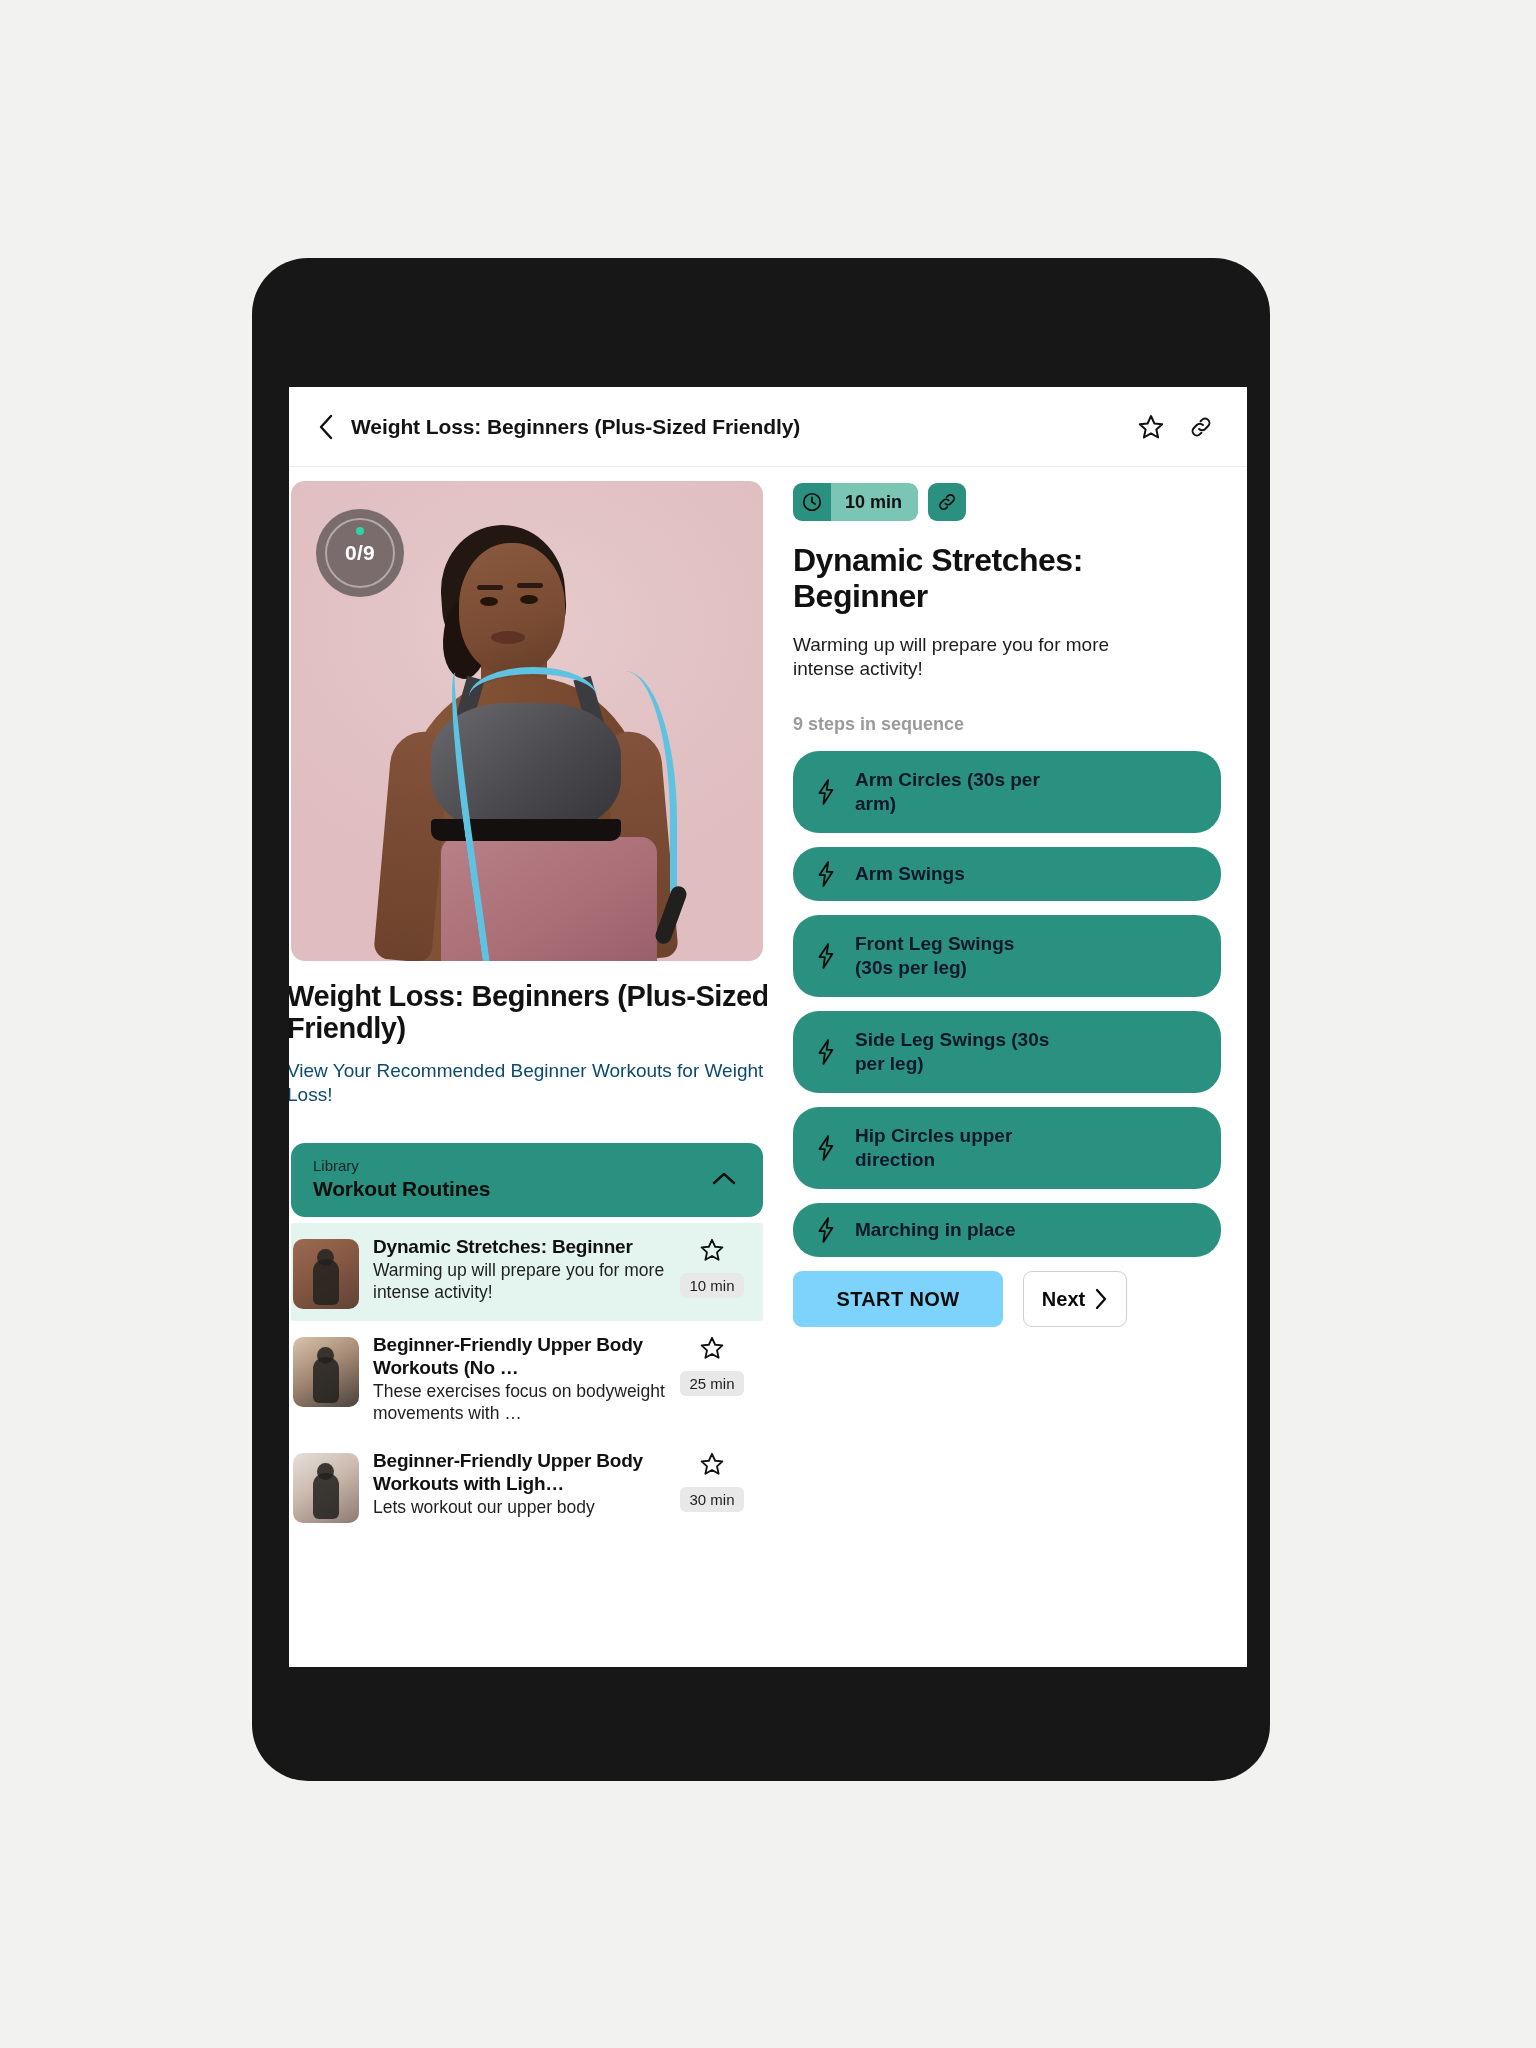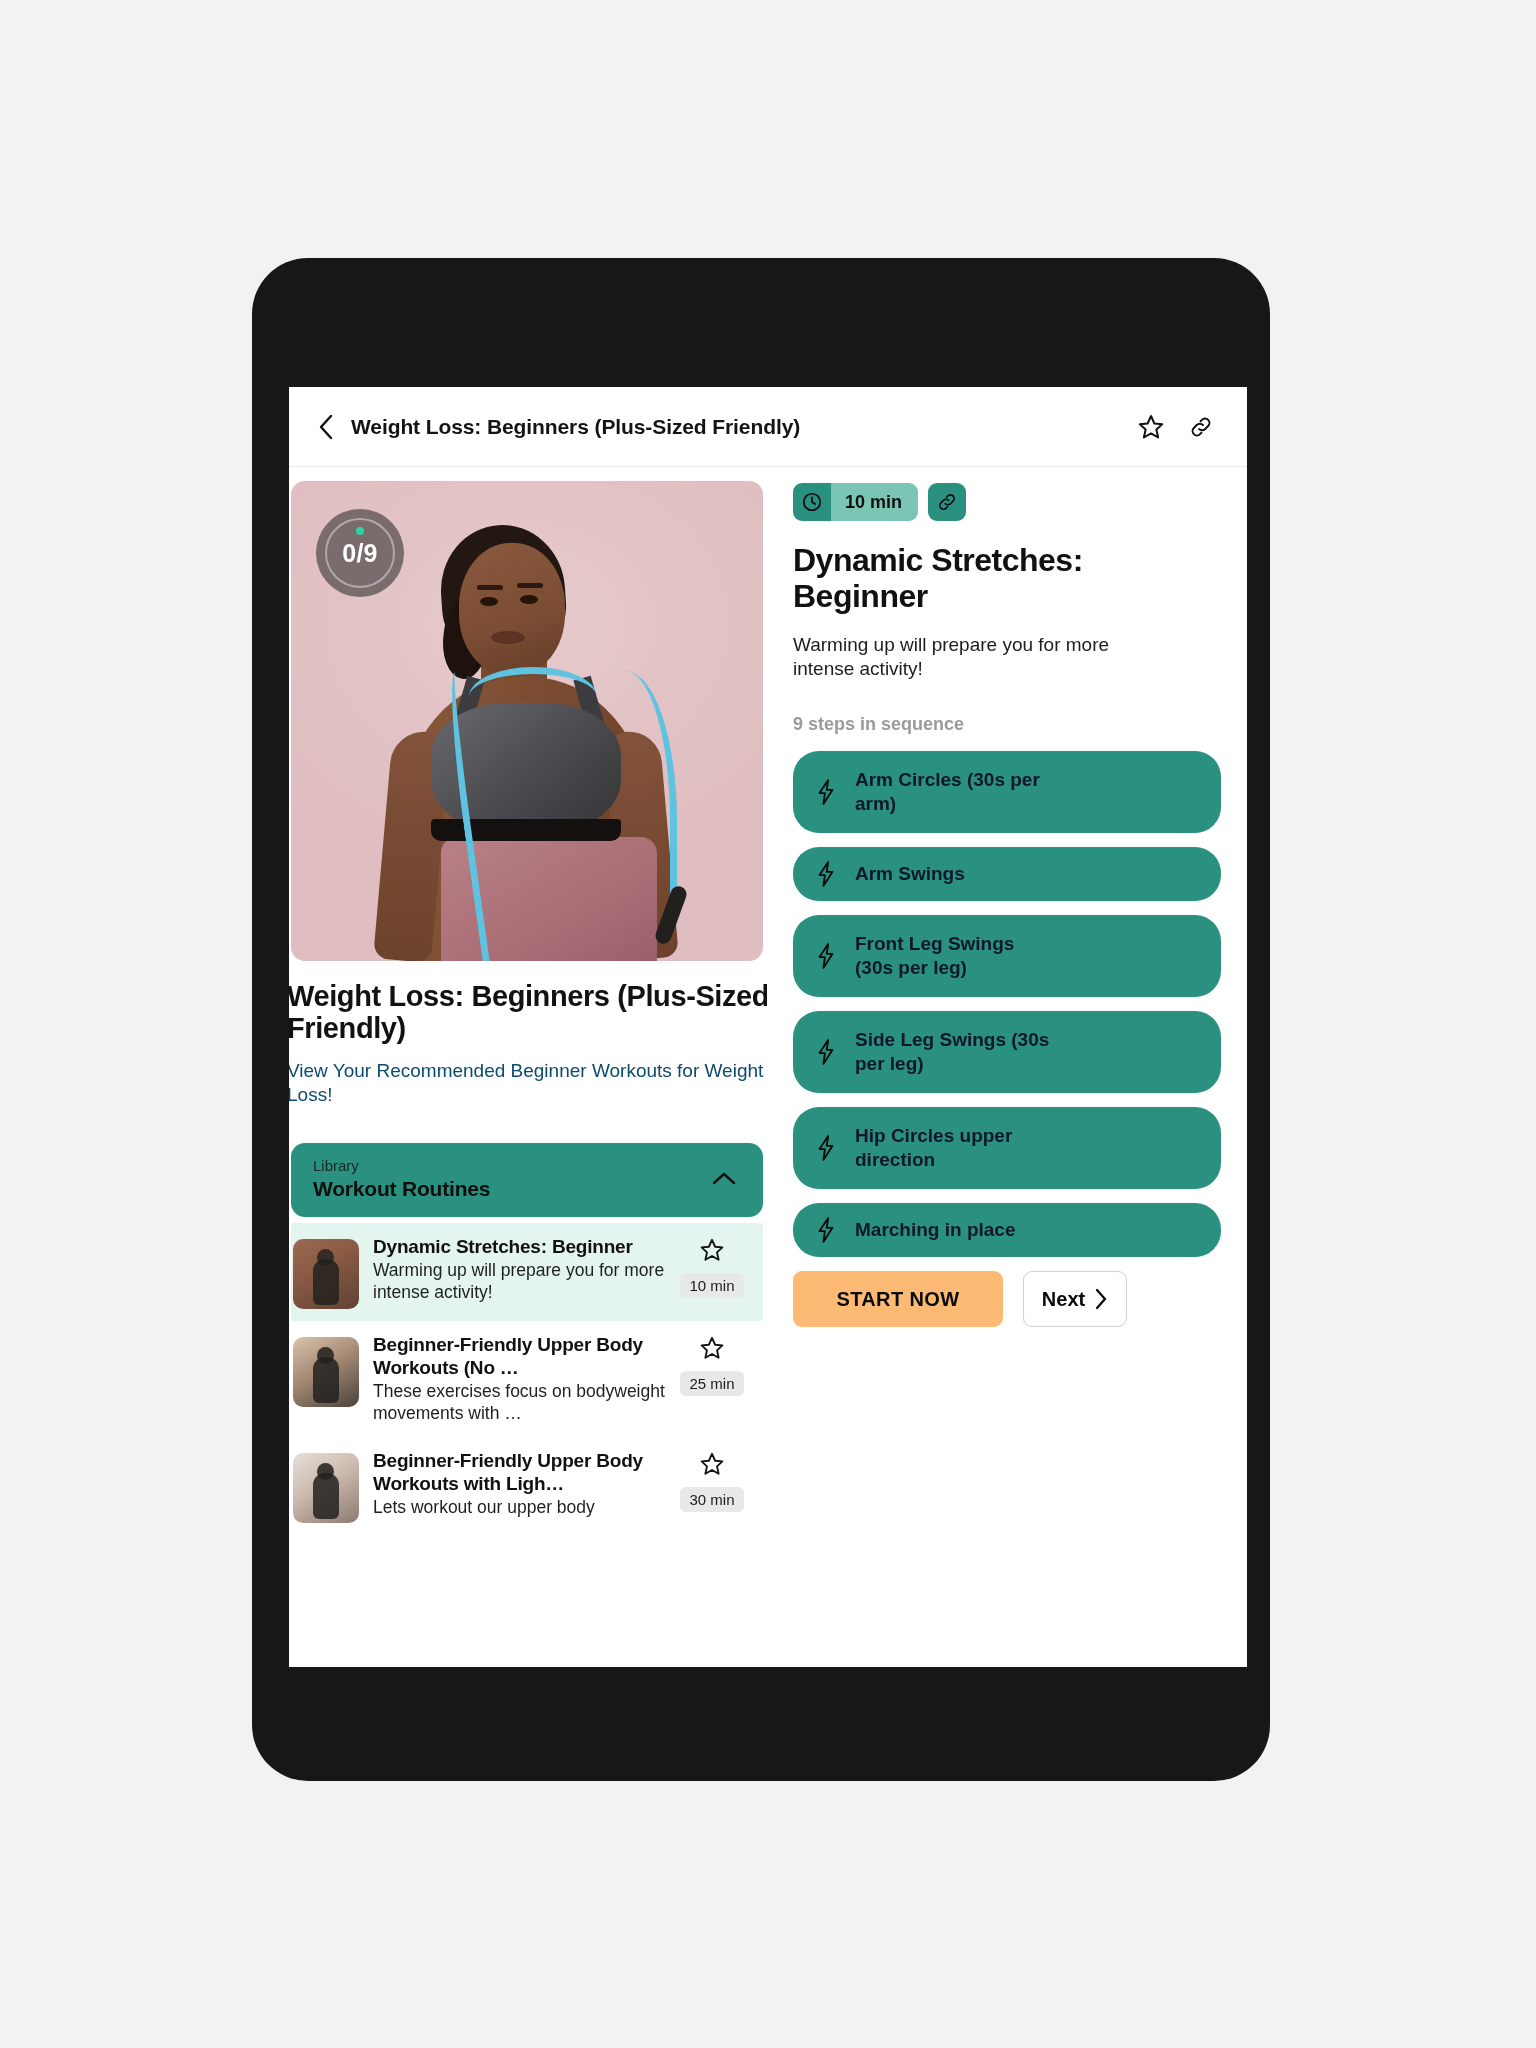--- a/index.html
+++ b/index.html
@@ -230,21 +230,21 @@
     position: absolute;
     left: 50%; top: 7px;
     transform: translateX(-50%);
     width: 8px; height: 8px;
     border-radius: 50%;
     background: #2ed3a7;
   }
   .progress-text {
     position: relative;
     color: #ffffff;
-    font-size: 25px;
+    font-size: 21px;
     font-weight: 700;
     letter-spacing: 0.3px;
     text-align: center;
   }
 
   
   .left-title {
     margin: 20px 0 0 -2px;
     width: 498px;
     font-size: 29px;
@@ -436,21 +436,21 @@
     max-width: 200px;
   }
   .cta-row {
     display: flex;
     align-items: center;
     margin-top: 14px;
   }
   .btn-start {
     flex: 0 0 auto;
     width: 210px; height: 56px;
-    background: #fdba74;
+    background: #7dd3fc;
     border-radius: 9px;
     display: flex; align-items: center; justify-content: center;
     font-size: 20px;
     font-weight: 700;
     letter-spacing: .4px;
     color: #0b0b0b;
     cursor: pointer;
     border: none;
   }
   .btn-next {

